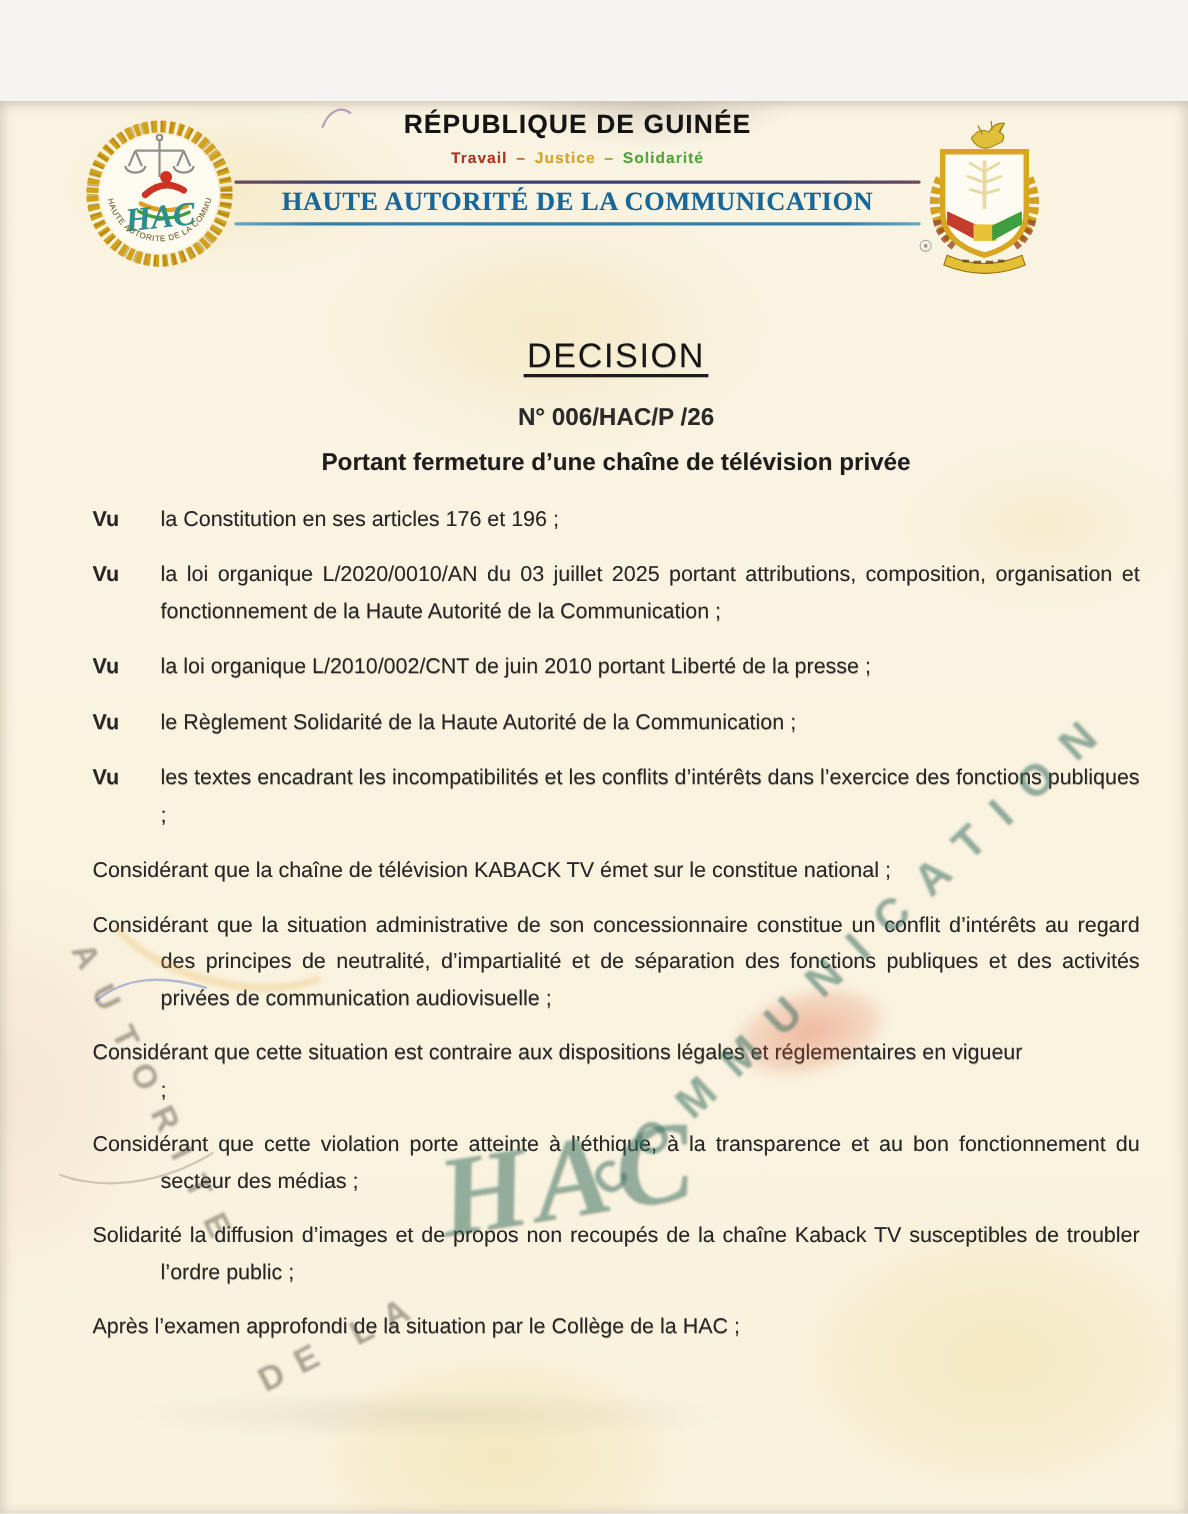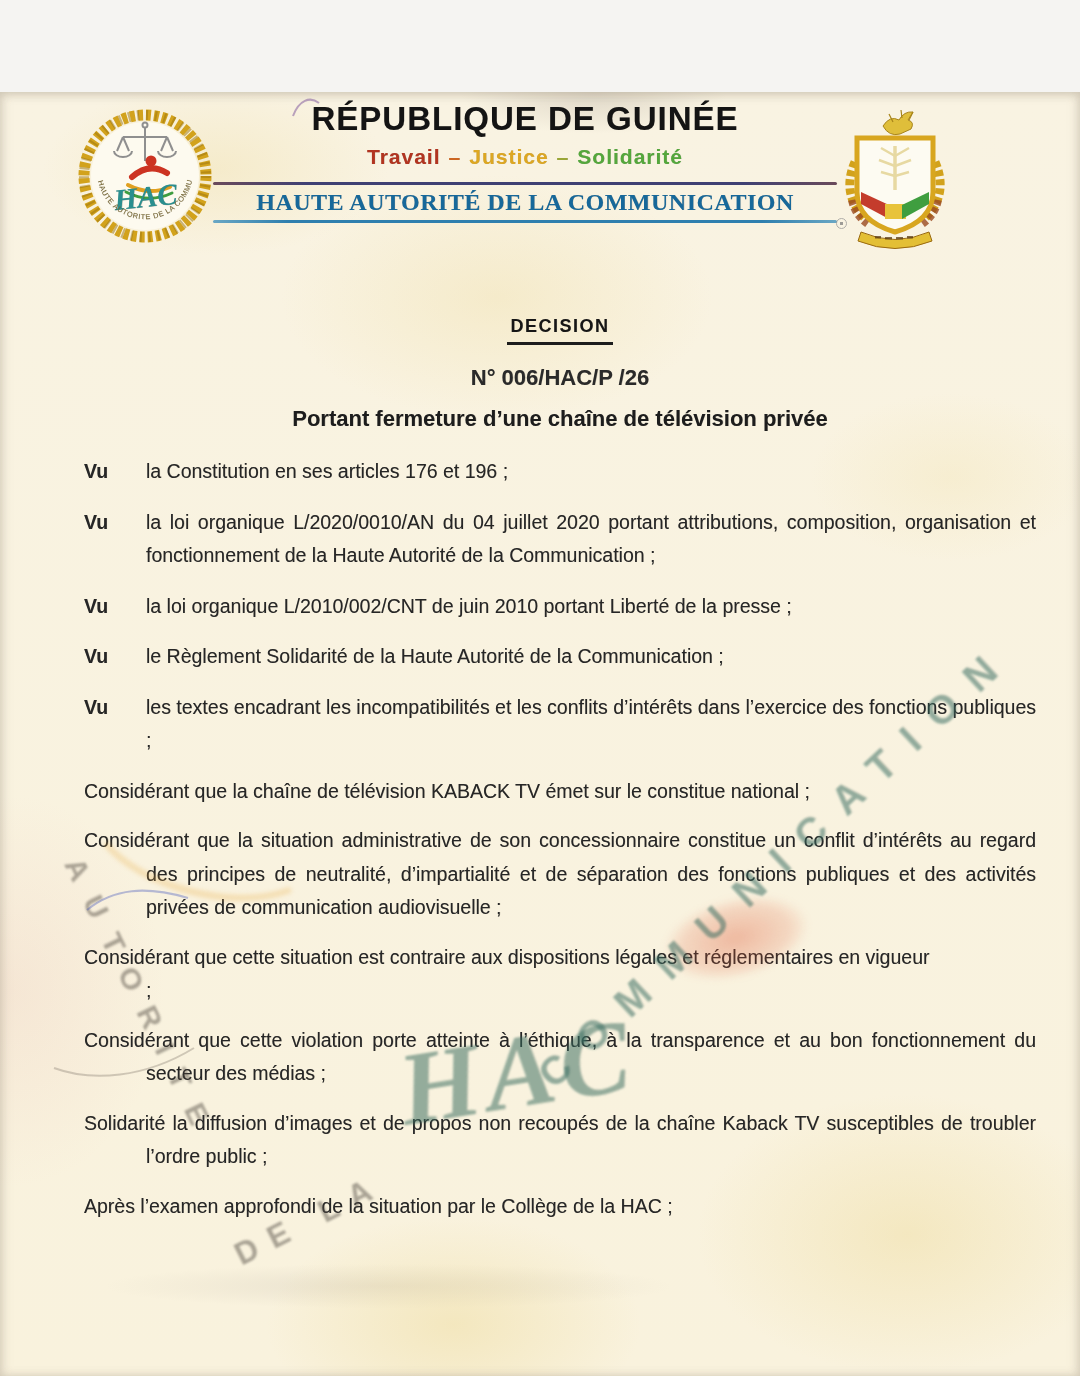--- a/index.html
+++ b/index.html
@@ -62,45 +62,45 @@
     letter-spacing:14px;transform:rotate(-27deg);filter:blur(1px);
   }
   .pen-mark{position:absolute;pointer-events:none;}
 
   
   .doc-header{position:relative;height:168px;}
   .hac-logo{position:absolute;left:74px;top:9px;}
   .coat-of-arms{position:absolute;left:831px;top:12px;}
   .head-center{position:absolute;left:205px;top:8px;width:640px;text-align:center;}
   .republic{
-    font-size:33px;font-weight:bold;letter-spacing:1px;color:#141414;
+    font-size:24px;font-weight:bold;letter-spacing:1px;color:#141414;
     font-family:"Liberation Sans", sans-serif;
   }
-  .motto{margin-top:7px;font-size:21px;font-weight:bold;letter-spacing:1px;}
+  .motto{margin-top:7px;font-size:14px;font-weight:bold;letter-spacing:1px;}
   .motto span{margin:0 4px;}
   .mp0{color:#b23420;}
   .mp1{color:#cc6622;}
   .mp2{color:#dda722;}
   .mp3{color:#9aa637;}
   .mp4{color:#54a73c;}
   .rule{height:3px;margin:0 8px;border-radius:2px;}
   .rule-top{margin-top:13px;background:linear-gradient(90deg,#6a4a5a,#3f4073 15%,#3f4073 85%,#6a4a5a);}
   .rule-bottom{margin-top:4px;background:linear-gradient(90deg,#6aa7c4,#2f7fae 12%,#2f7fae 88%,#6aa7c4);}
   .authority{
     margin-top:4px;font-family:"Liberation Serif", serif;
     font-size:24px;font-weight:bold;letter-spacing:0.5px;color:#17689a;
   }
   .reg-dot{position:absolute;left:836px;top:126px;width:9px;height:9px;border:1.5px solid #8f8f8f;
     border-radius:50%;background:radial-gradient(circle at 50% 50%, #777 25%, transparent 30%);opacity:.7;}
 
   
   .content{margin:0 44px 0 84px;width:952px;font-size:19.5px;line-height:33.5px;color:#262626;}
   .decision-title-wrap{text-align:center;margin-top:49px;}
   .decision-title{
-    display:inline-block;font-size:18px;font-weight:bold;letter-spacing:1.5px;
+    display:inline-block;font-size:31px;font-weight:normal;letter-spacing:1.5px;
     border-bottom:3px solid #1d1d1d;padding:0 3px 1px;line-height:30px;color:#161616;
   }
   .decision-number{text-align:center;margin-top:22px;font-size:22px;font-weight:bold;line-height:22px;color:#2a2a2a;}
   .decision-subject{text-align:center;margin-top:16px;font-size:22px;font-weight:bold;line-height:27px;color:#1d1d1d;}
 
   .vu-list{margin-top:23px;}
   .vu-row{display:flex;margin-bottom:17px;}
   .vu-label{flex:0 0 62px;font-weight:bold;}
   .vu-text{flex:1;text-align:justify;}
 
@@ -216,21 +216,21 @@
       <div class="decision-number">N° 006/HAC/P /26</div>
       <div class="decision-subject">Portant fermeture d’une chaîne de télévision privée</div>
 
       <div class="vu-list">
         <div class="vu-row">
           <span class="vu-label">Vu</span>
           <span class="vu-text">la Constitution en ses articles 176 et 196 ;</span>
         </div>
         <div class="vu-row">
           <span class="vu-label">Vu</span>
-          <span class="vu-text">la loi organique L/2020/0010/AN du 04 juillet 2020 portant attributions, composition, organisation et fonctionnement de la Haute Autorité de la Communication ;</span>
+          <span class="vu-text">la loi organique L/2020/0010/AN du 03 juillet 2025 portant attributions, composition, organisation et fonctionnement de la Haute Autorité de la Communication ;</span>
         </div>
         <div class="vu-row">
           <span class="vu-label">Vu</span>
           <span class="vu-text">la loi organique L/2010/002/CNT de juin 2010 portant Liberté de la presse ;</span>
         </div>
         <div class="vu-row">
           <span class="vu-label">Vu</span>
           <span class="vu-text">le Règlement Solidarité de la Haute Autorité de la Communication ;</span>
         </div>
         <div class="vu-row">

